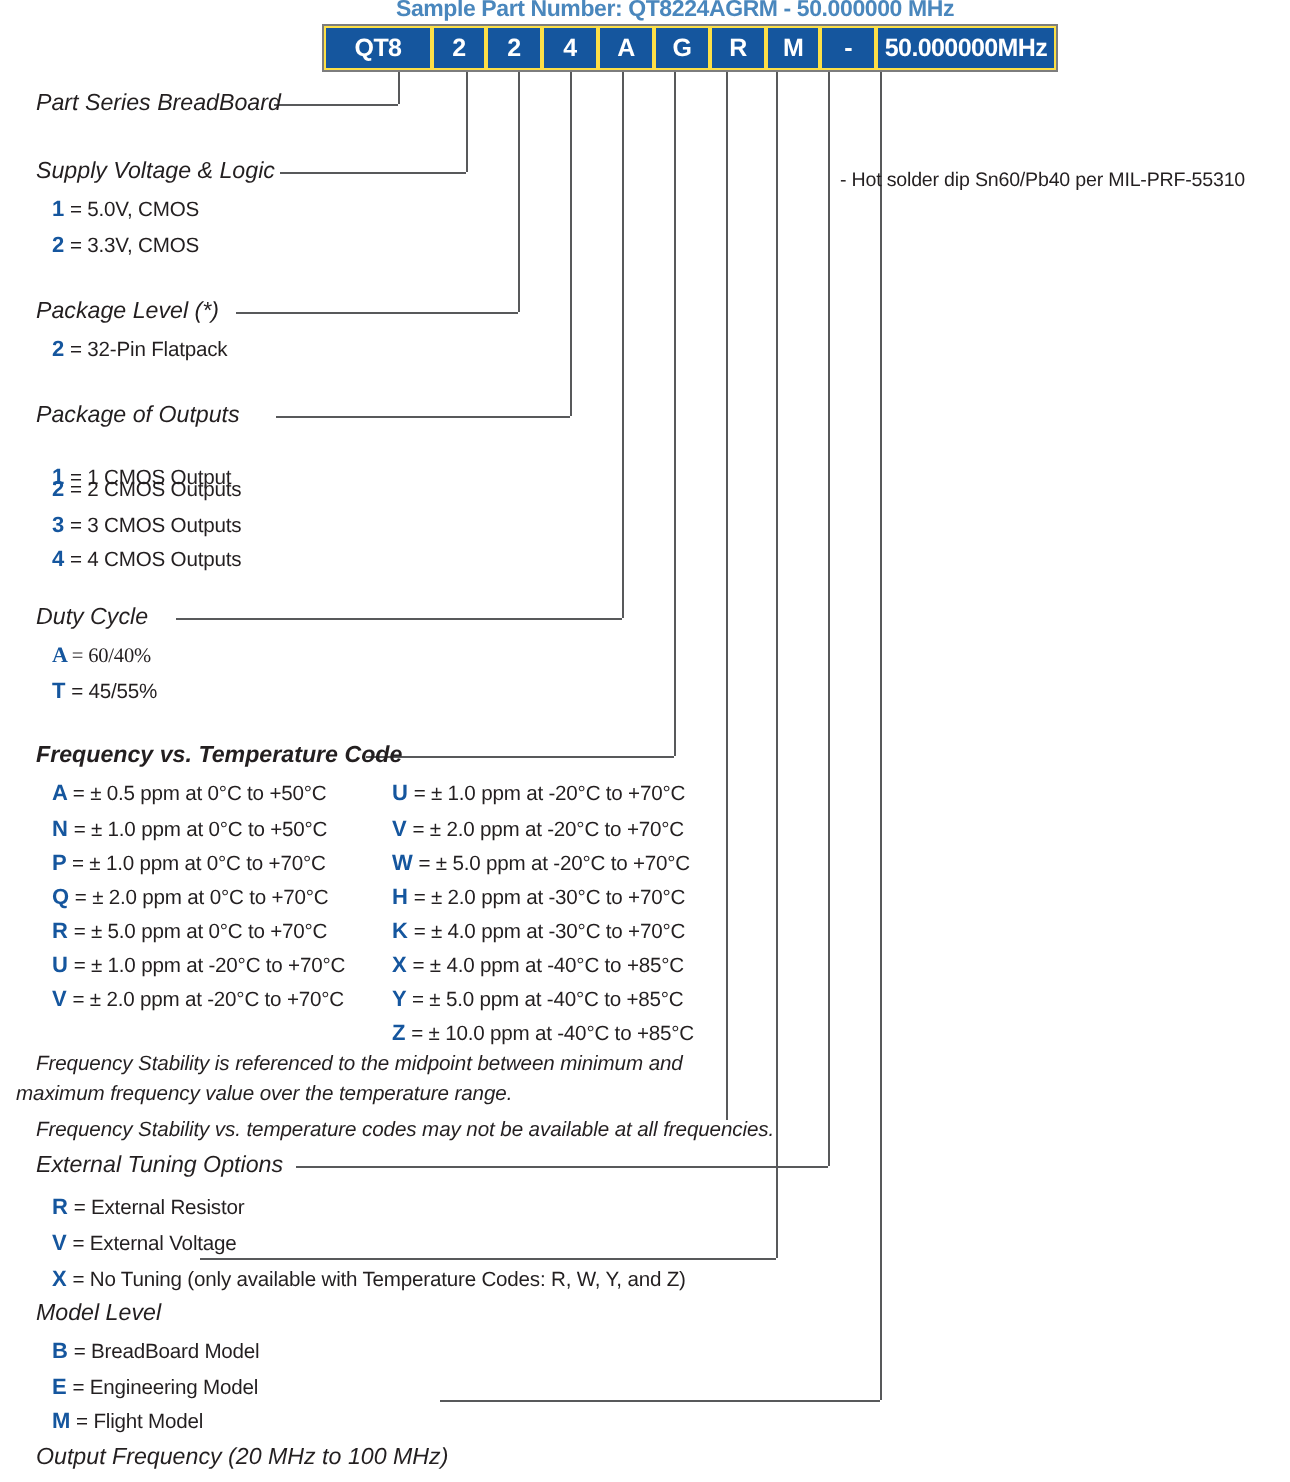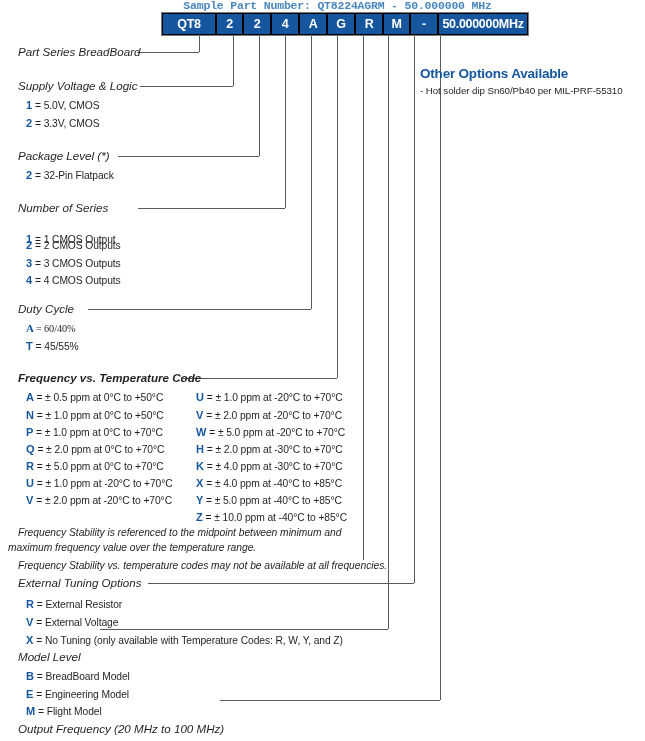--- a/index.html
+++ b/index.html
@@ -16,32 +16,31 @@
   
   .sample-title {
     position: absolute;
     left: 160px; top: -1px; width: 355px;
     text-align: center;
     font-weight: bold;
     font-size: 11.5px;
     letter-spacing: -0.2px;
     color: #4a87bd;
     white-space: nowrap;
-    font-family: Liberation Mono, monospace;
   }
 
   
   .pn-bar {
     position: absolute;
     left: 161px; top: 12px;
     height: 24px;
     display: flex;
     align-items: stretch;
     border: 1px solid #7d7d7d;
-    background: #000000;
+    background: #fde047;
     padding: 1px;
     gap: 2px;
   }
   .pn-cell {
     background: #15569e;
     color: #ffffff;
     font-weight: bold;
     font-size: 12.5px;
     display: flex;
     align-items: center;
@@ -153,21 +152,21 @@
       <div class="hline" style="left: 363px; top: 560px; width: 0px;"></div>
     </div>
 
   <div id="left-column">
       <div class="sec-title" style="left: 18px; top: 45px;">Part Series BreadBoard</div>
       <div class="sec-title" style="left: 18px; top: 79px;">Supply Voltage &amp; Logic</div>
       <div class="opt" style="left: 26px; top: 99px;"><b>1 </b>= 5.0V, CMOS</div>
       <div class="opt" style="left: 26px; top: 117px;"><b>2 </b>= 3.3V, CMOS</div>
       <div class="sec-title" style="left: 18px; top: 149px;">Package Level (*)</div>
       <div class="opt" style="left: 26px; top: 169px;"><b>2 </b>= 32-Pin Flatpack</div>
-      <div class="sec-title" style="left: 18px; top: 201px;">Number of Series</div>
+      <div class="sec-title" style="left: 18px; top: 201px;">Package of Outputs</div>
       <div class="opt" style="left: 26px; top: 221px; margin-top: 12px;"><b>1 </b>= 1 CMOS Output</div>
       <div class="opt" style="left: 26px; top: 239px;"><b>2 </b>= 2 CMOS Outputs</div>
       <div class="opt" style="left: 26px; top: 257px;"><b>3 </b>= 3 CMOS Outputs</div>
       <div class="opt" style="left: 26px; top: 274px;"><b>4 </b>= 4 CMOS Outputs</div>
       <div class="sec-title" style="left: 18px; top: 302px;">Duty Cycle</div>
       <div class="opt" style="left: 26px; top: 322px; font-family: Liberation Serif, serif;"><b>A </b>= 60/40%</div>
       <div class="opt" style="left: 26px; top: 340px;"><b>T </b>= 45/55%</div>
       <div class="sec-title" style="left: 18px; top: 371px; font-weight: bold;">Frequency vs. Temperature Code</div>
       <div class="opt" style="left: 26px; top: 391px;"><b>A </b>= ± 0.5 ppm at 0°C to +50°C</div>
       <div class="opt" style="left: 26px; top: 409px;"><b>N </b>= ± 1.0 ppm at 0°C to +50°C</div>
@@ -191,16 +190,15 @@
       <div class="sec-title" style="left: 18px; top: 650px;">Model Level</div>
       <div class="opt" style="left: 26px; top: 670px;"><b>B </b>= BreadBoard Model</div>
       <div class="opt" style="left: 26px; top: 688px;"><b>E </b>= Engineering Model</div>
       <div class="opt" style="left: 26px; top: 705px;"><b>M </b>= Flight Model</div>
       <div class="sec-title" style="left: 18px; top: 722px;">Output Frequency (20 MHz to 100 MHz)</div>
       <div class="note" style="left: 18px; top: 527px;">Frequency Stability is referenced to the midpoint between minimum and</div>
       <div class="note" style="left: 8px; top: 542px;">maximum frequency value over the temperature range.</div>
       <div class="note" style="left: 18px; top: 560px;">Frequency Stability vs. temperature codes may not be available at all frequencies.</div>
     </div>
 
-  <div class="oo-title">Other Options Available</div>
   <div class="oo-item">- Hot solder dip Sn60/Pb40 per MIL-PRF-55310</div>
 
 </div>
 
 </body></html>

